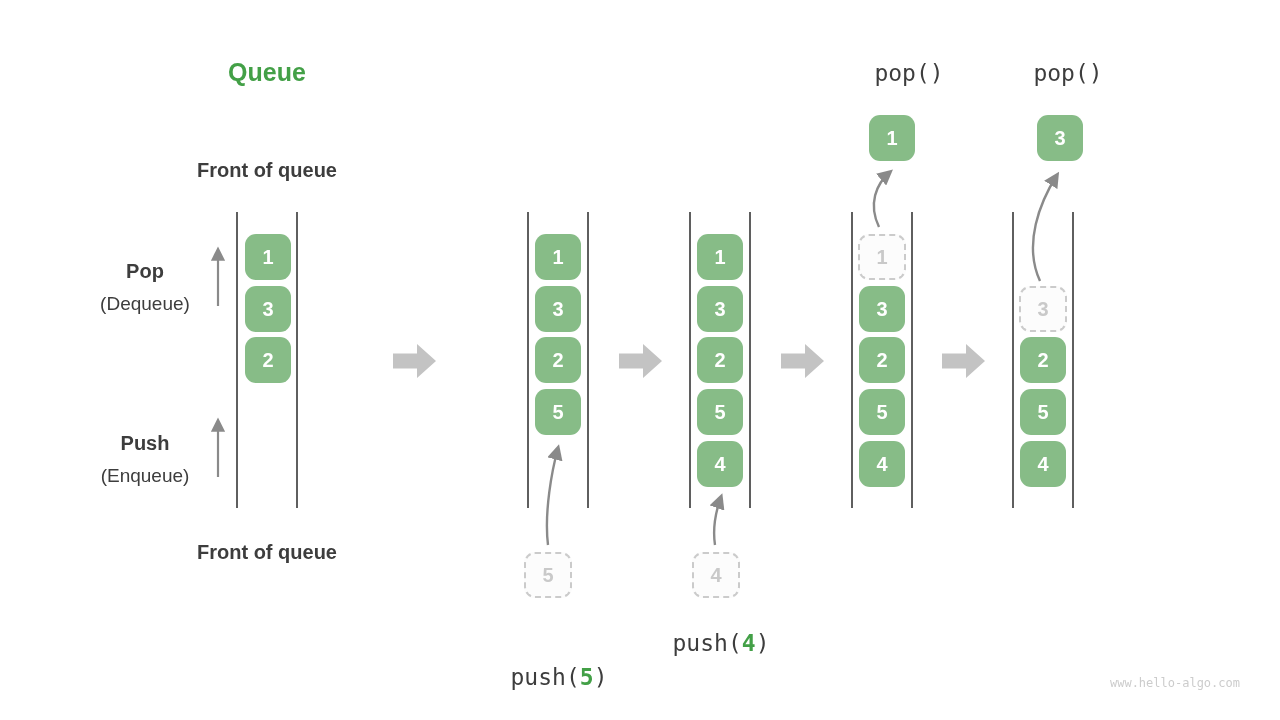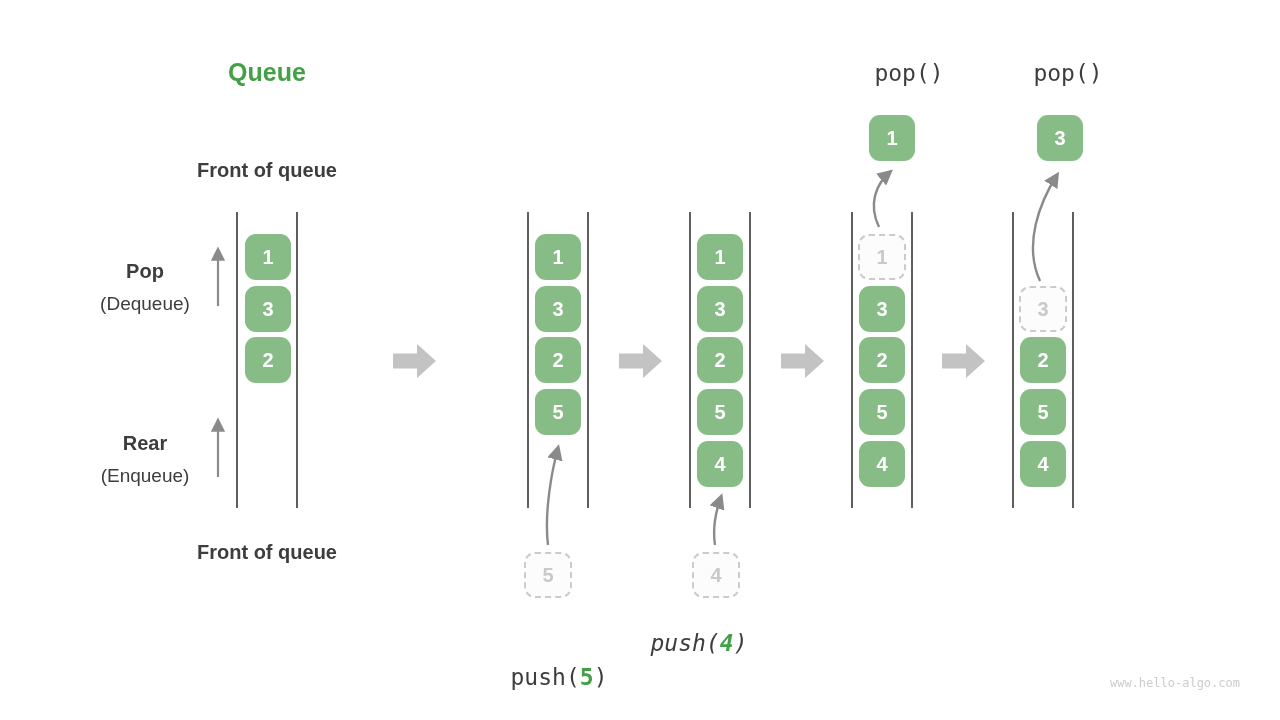--- a/index.html
+++ b/index.html
@@ -106,21 +106,21 @@
   <div class="title">Queue</div>
 
   <div class="side-label" style="left:45px; top:260px; width:200px;">
     <div class="bold-label">Pop</div>
     <div class="sub-label">(Dequeue)</div>
   </div>
 
   <div class="side-label bold-label" style="left:167px; top:159px; width:200px;">Front of queue</div>
 
   <div class="side-label" style="left:45px; top:432px; width:200px;">
-    <div class="bold-label">Rear</div>
+    <div class="bold-label">Push</div>
     <div class="sub-label">(Enqueue)</div>
   </div>
 
   <div class="side-label bold-label" style="left:167px; top:541px; width:200px;">Front of queue</div>
 
   <div class="col" style="left:236px;"></div>
   <div class="col" style="left:527px;"></div>
   <div class="col" style="left:689px;"></div>
   <div class="col" style="left:851px;"></div>
   <div class="col" style="left:1012px;"></div>
@@ -135,21 +135,21 @@
   <div class="cell" style="left:535px; top:389px;">5</div>
   <div class="cell dashed" style="left:524px; top:552px;">5</div>
   <div class="mono-label" style="left:479px; top:630px;margin-top:34px;"><span>push(</span><span class="green-arg">5</span><span>)</span></div>
 
   <div class="cell" style="left:697px; top:234px;">1</div>
   <div class="cell" style="left:697px; top:286px;">3</div>
   <div class="cell" style="left:697px; top:337px;">2</div>
   <div class="cell" style="left:697px; top:389px;">5</div>
   <div class="cell" style="left:697px; top:441px;">4</div>
   <div class="cell dashed" style="left:692px; top:552px;">4</div>
-  <div class="mono-label" style="left:619px; top:630px;font-style:italic;"><span>push(</span><span class="green-arg">4</span><span>)</span></div>
+  <div class="mono-label" style="left:641px; top:630px;"><span>push(</span><span class="green-arg">4</span><span>)</span></div>
 
   <div class="mono-label" style="left:829px; top:60px;">pop()</div>
   <div class="cell" style="left:869px; top:115px;">1</div>
   <div class="cell dashed" style="left:858px; top:234px;">1</div>
   <div class="cell" style="left:859px; top:286px;">3</div>
   <div class="cell" style="left:859px; top:337px;">2</div>
   <div class="cell" style="left:859px; top:389px;">5</div>
   <div class="cell" style="left:859px; top:441px;">4</div>
 
   <div class="mono-label" style="left:988px; top:60px;">pop()</div>

